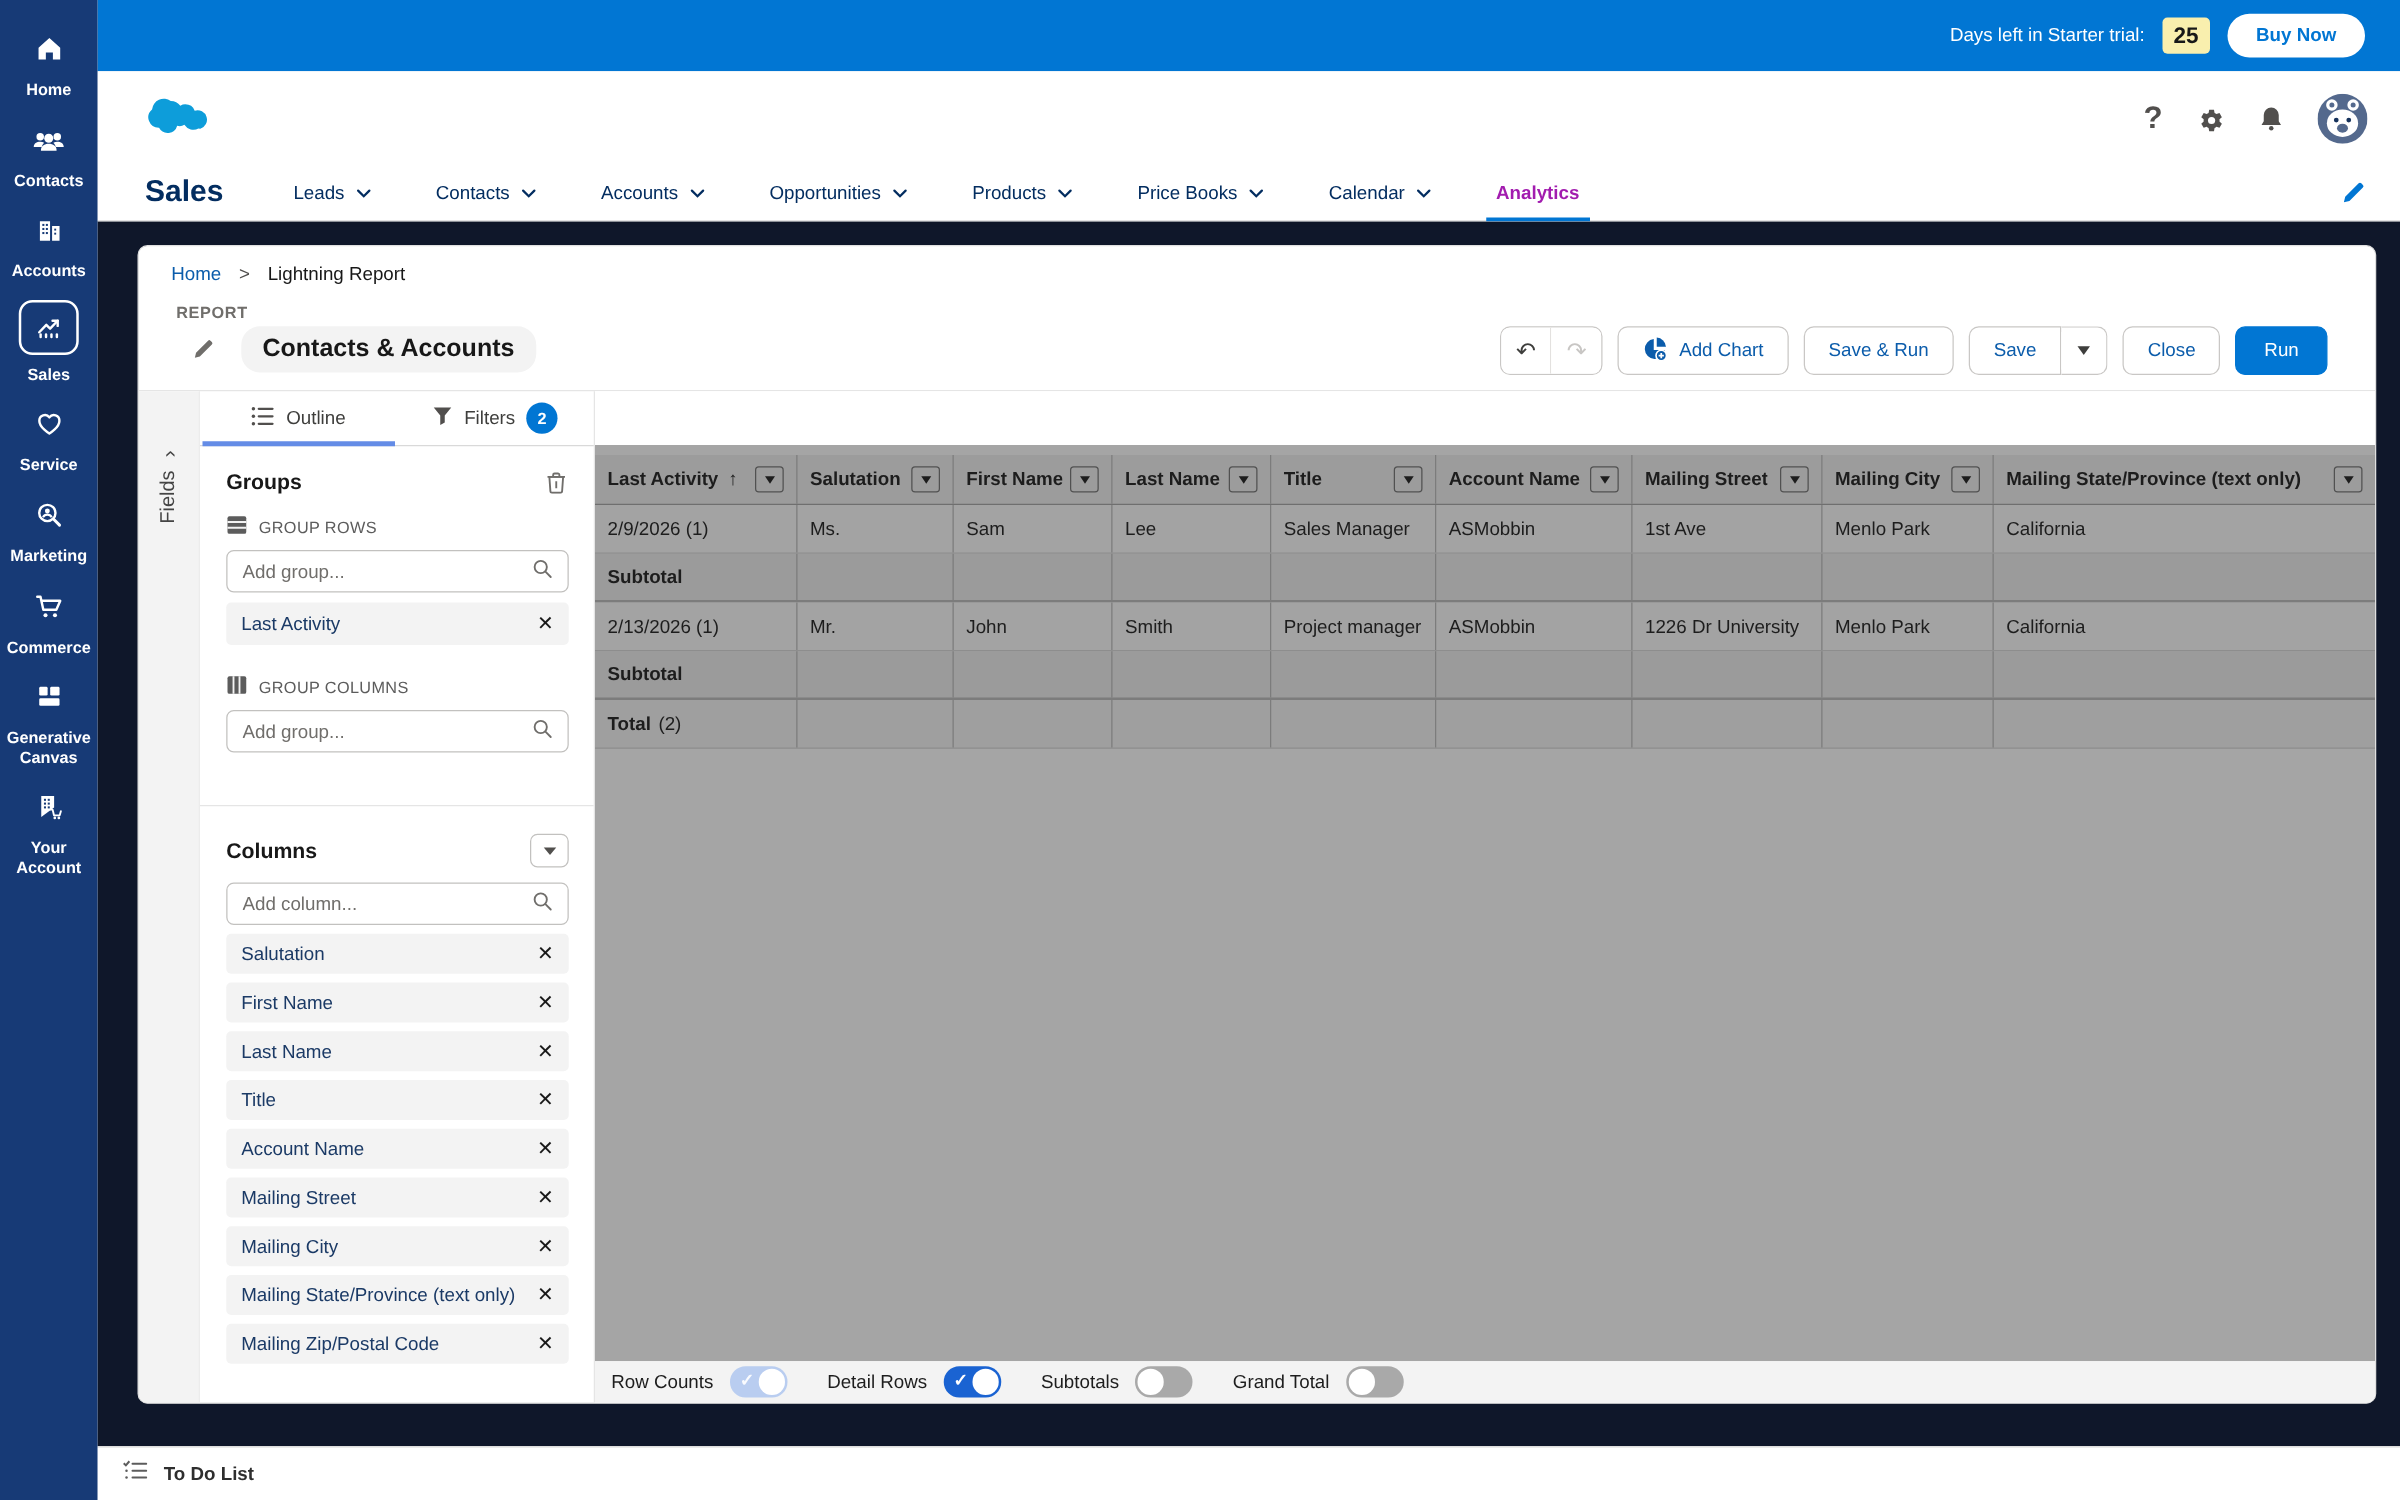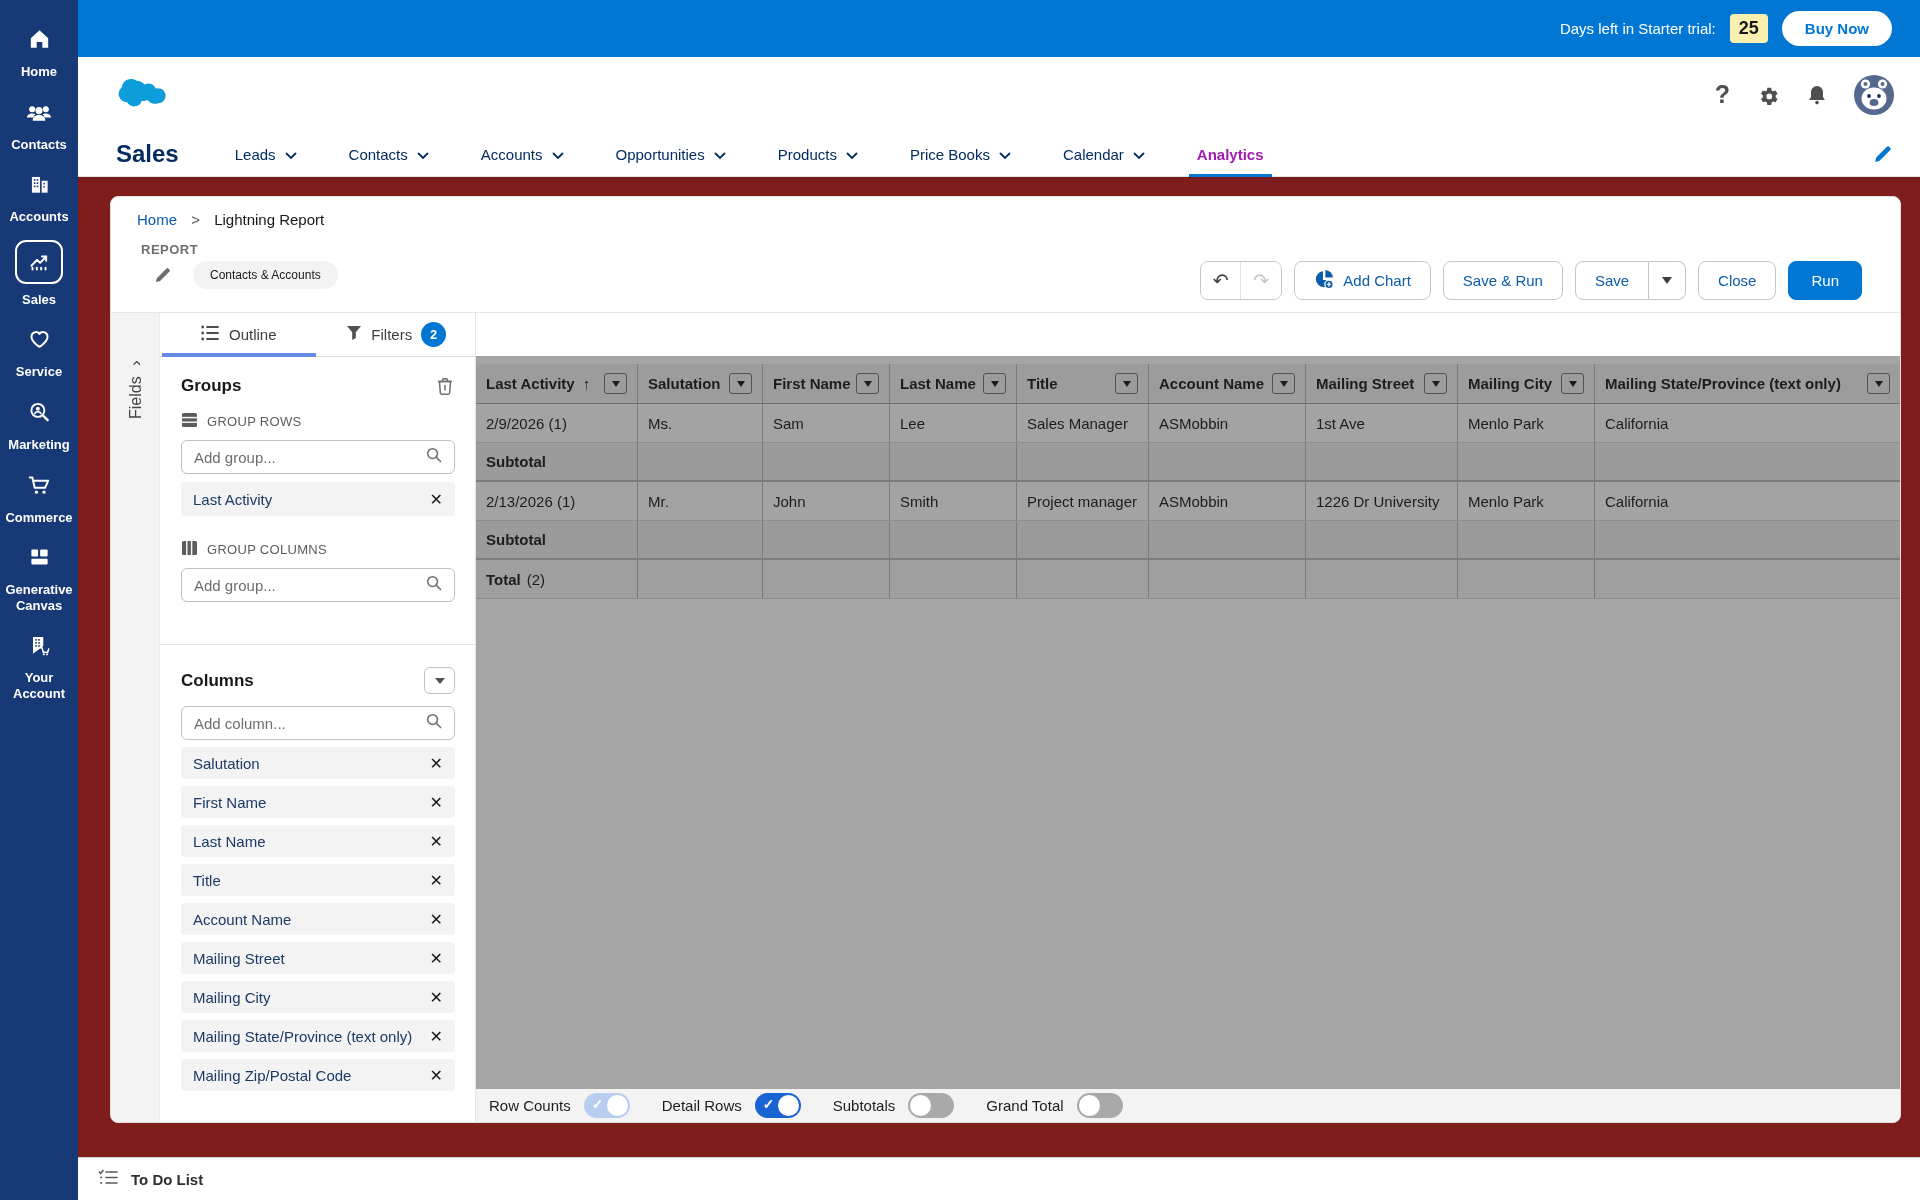--- a/index.html
+++ b/index.html
@@ -38,33 +38,33 @@
             border-bottom:1px solid #e3e3e3; box-shadow:0 2px 3px rgba(0,0,0,.07);
             display:flex; align-items:center; padding:0 28px 0 38px; z-index:10; }
   .app-name { font-size:24px; font-weight:700; color:#032d60; margin-right:56px; }
   .nav-tabs { display:flex; gap:52px; align-items:center; }
   .nav-tab { font-size:15px; color:#032d60; display:flex; gap:9px; align-items:center; height:45px; position:relative; cursor:pointer; }
   .nav-tab.active { color:#a21caf; font-weight:700; }
   .nav-tab.active::after { content:""; position:absolute; left:-8px; right:-8px; bottom:0; height:3px; background:#0176d3; }
   .nav-edit { margin-left:auto; cursor:pointer; display:flex; }
 
   
-  .main { position:absolute; left:78px; top:177px; width:1842px; height:980px; background:#7f1d1d;padding-left:36px; }
+  .main { position:absolute; left:78px; top:177px; width:1842px; height:980px; background:#0f172a;padding-left:36px; }
   .card { position:absolute; left:32px; top:19px; width:1791px; height:927px; background:#fff;
           border:1px solid #e0e0e0; border-radius:8px; overflow:hidden; }
 
   .card-header { position:relative; height:116px; border-bottom:1px solid #e5e5e5; }
   .breadcrumb { position:absolute; left:26px; top:14px; font-size:15px; color:#181818; }
   .bc-home { color:#0b5cab; cursor:pointer; }
   .bc-sep { margin:0 10px; color:#514f4d; }
   .kicker { position:absolute; left:30px; top:45px; font-size:13px; font-weight:700; color:#706e6b; letter-spacing:.5px; }
   .title-row { position:absolute; left:30px; top:64px; display:flex; align-items:center; }
   .report-title { font-size:24px; color:#181818; }
   .title-edit { margin-left:13px; cursor:pointer; display:flex; }
-  .type-badge { background:#f3f3f3; border-radius:15px; padding:7px 17px; font-size:12px; font-weight:400; color:#181818; margin-left:22px; }
+  .type-badge { background:#f3f3f3; border-radius:15px; padding:7px 17px; font-size:20px; font-weight:700; color:#181818; margin-left:22px; }
 
   .actions { position:absolute; right:38px; top:64px; display:flex; gap:12px; align-items:center; height:39px; }
   .btn { height:39px; border:1px solid #c9c7c5; background:#fff; border-radius:8px; font-size:15px; color:#0b5cab;
          padding:0 19px; display:flex; align-items:center; gap:9px; cursor:pointer; font-family:inherit; }
   .btn.primary { background:#0176d3; border-color:#0176d3; color:#fff; padding:0 22px; }
   .undo-group { display:flex; border:1px solid #c9c7c5; border-radius:8px; overflow:hidden; height:39px; background:#fff; }
   .undo-group button { width:40px; border:none; background:#fff; font-size:19px; cursor:pointer; font-family:inherit; }
   .undo-group button:first-child { border-right:1px solid #e3e1df; color:#3e3e3c; }
   .undo-group button:last-child { color:#c8c6c4; }
   .split { display:flex; }

